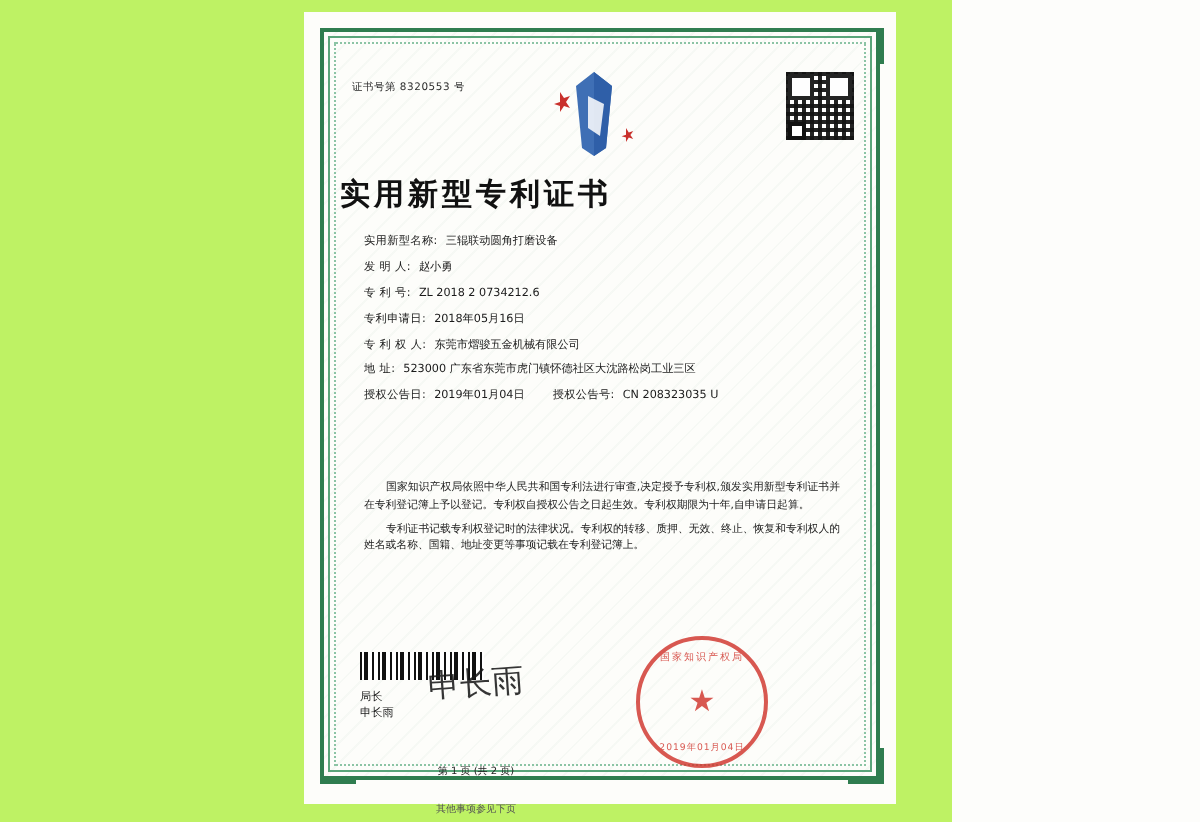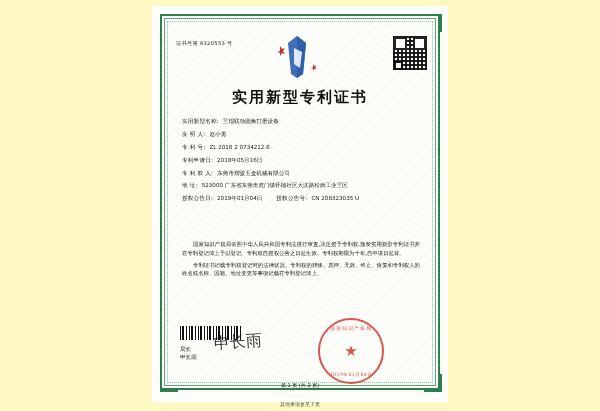--- a/index.html
+++ b/index.html
@@ -4,22 +4,22 @@
 <style>
   html,body{margin:0;padding:0;}
   body{
     width:600px;height:411px;
     background:#fdfdfb;
     font-family:"DejaVu Sans", sans-serif;
     overflow:hidden;
   }
   .page{
     position:relative;
-    width:600px;height:411px;
-    background:#fef9c3;
+    width:476px;height:411px;
+    background:#bef264;
   }
   
   .paper{
     position:absolute;
     left:152px;top:6px;
     width:296px;height:396px;
     background:#fdfdfa;
     box-sizing:border-box;
   }
   

